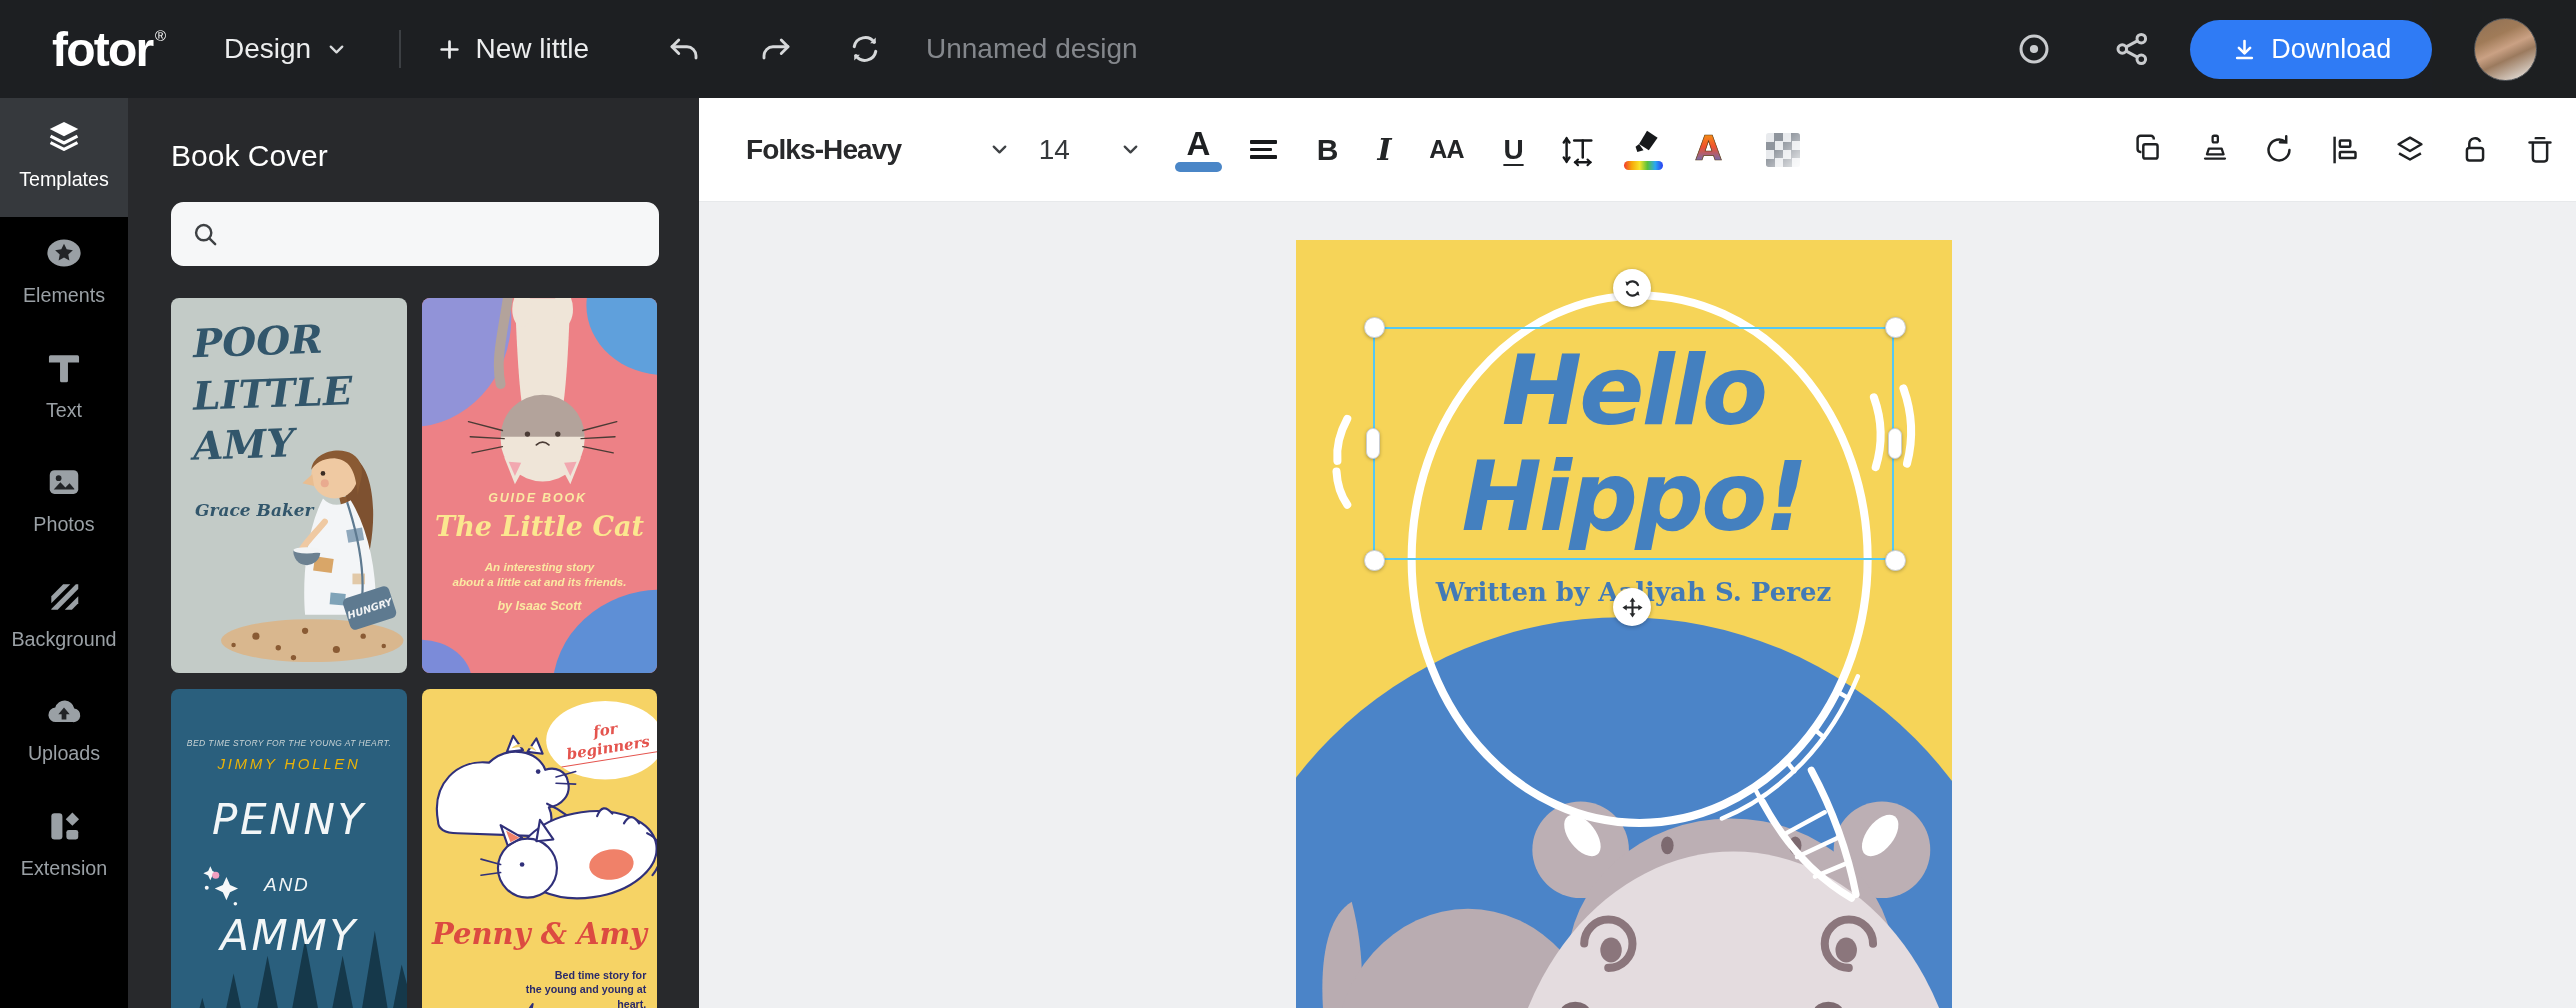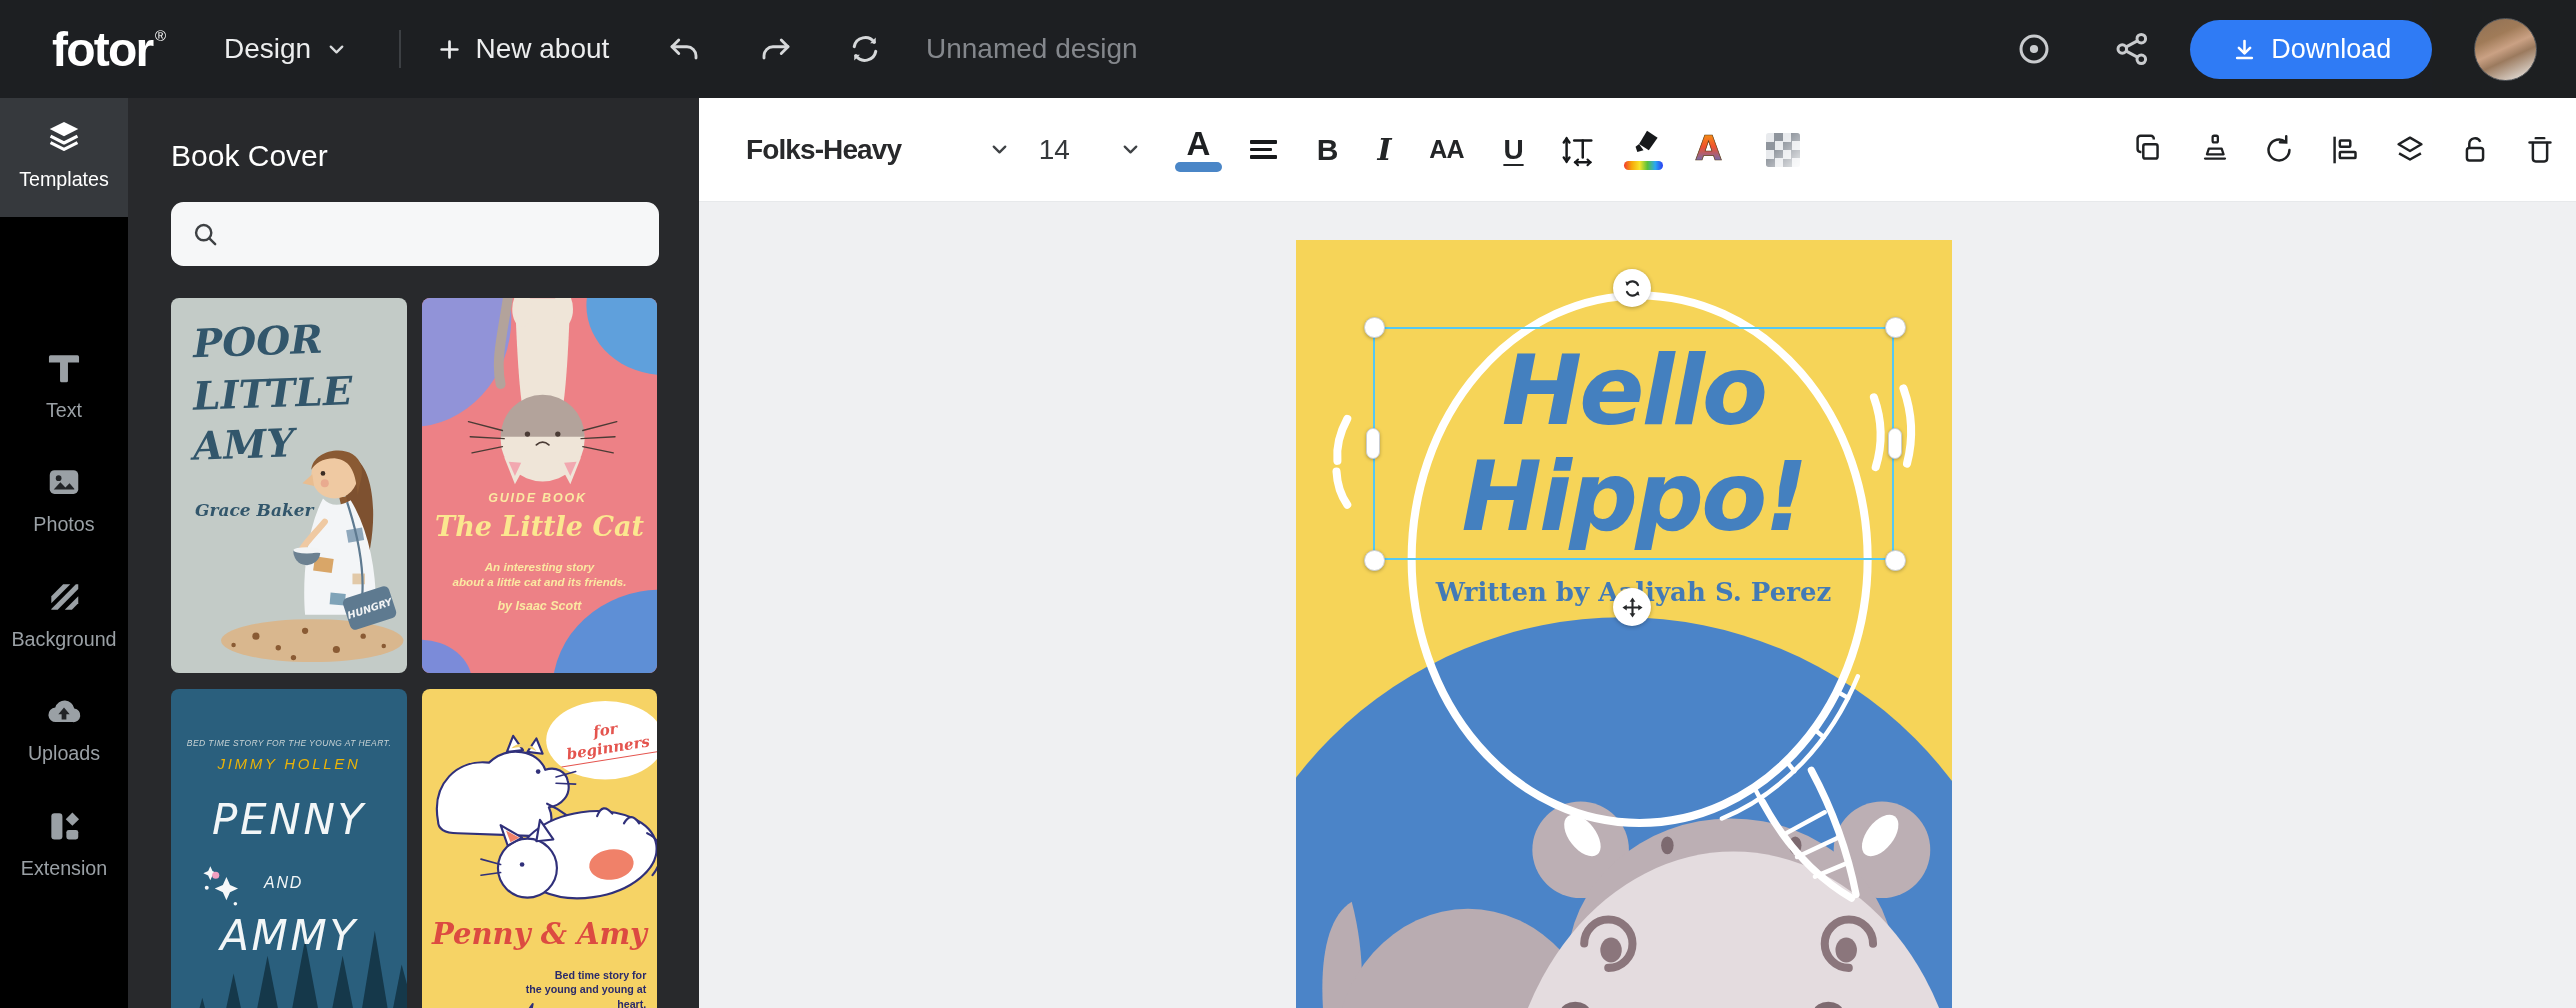--- a/index.html
+++ b/index.html
@@ -54,21 +54,21 @@
            font-style:italic;font-family:"DejaVu Serif",serif;}
   .t2 .desc{position:absolute;left:0;right:0;top:261px;text-align:center;color:#FBE9A2;font-size:11.6px;font-weight:700;
             font-style:italic;line-height:15px;}
   .t2 .by{position:absolute;left:0;right:0;top:301px;text-align:center;color:#FBE9A2;font-size:12.5px;font-weight:700;font-style:italic;}
   
   .t3{left:43px;top:591px;width:236px;height:418px;background:#2A5F7D;}
   .t3 .tag{position:absolute;left:0;right:0;top:49px;text-align:center;color:#C7D2D4;font-size:8.5px;letter-spacing:0.4px;font-style:italic;}
   .t3 .auth{position:absolute;left:0;right:0;top:66px;text-align:center;color:#eab308;font-size:15px;letter-spacing:2.7px;font-style:italic;}
   .t3 .big{position:absolute;left:0;right:0;text-align:center;color:#F2F6F7;font-size:42px;font-style:italic;font-weight:400;
            letter-spacing:2.7px;font-family:"DejaVu Sans",sans-serif;}
-  .t3 .mid{position:absolute;left:93px;top:185px;color:#F2F6F7;font-size:16px;font-style:italic;letter-spacing:1.8px;}
+  .t3 .mid{position:absolute;left:93px;top:185px;color:#F2F6F7;font-size:19px;font-style:italic;letter-spacing:1.8px;}
   
   .t4{left:294px;top:591px;width:235px;height:418px;background:#F6D365;}
   .t4 .badge{position:absolute;left:136px;top:32px;width:98px;text-align:center;color:#E4544E;font-size:15px;font-weight:700;
              font-style:italic;font-family:"DejaVu Serif",serif;transform:rotate(-9deg);border-bottom:1.8px solid #E4544E;padding-bottom:1.8px;}
   .t4 .ttl{position:absolute;left:0;right:0;top:228px;text-align:center;color:#DC4B41;font-size:29px;font-weight:700;
            font-style:italic;font-family:"DejaVu Serif",serif;}
   .t4 .desc{position:absolute;right:10.7px;top:279px;width:152px;text-align:right;color:#2B2B6B;font-size:10.7px;font-weight:700;line-height:14.3px;}
 
   
   .toolbar{position:absolute;left:699px;top:98px;width:1877px;height:104px;background:#FFFFFF;border-bottom:1.8px solid #E7E9EB;box-sizing:border-box;}
@@ -124,21 +124,21 @@
           <polyline points="6,9 12,15 18,9" fill="none" stroke="#D8DADC" stroke-width="2.4" stroke-linecap="round" stroke-linejoin="round"></polyline>
         </svg>
     </div>
 
     <div class="tb-sep"></div>
 
     <div class="new-design">
       <svg width="27" height="27" viewBox="0 0 24 24">
           <path d="M12 5v14M5 12h14" stroke="#ECEDEE" stroke-width="2.4" stroke-linecap="round"></path>
         </svg>
-      <span>New about</span>
+      <span>New little</span>
     </div>
 
     <div class="tb-ic" style="left:664px">
       <svg width="36" height="36" viewBox="0 0 24 24">
           <g fill="none" stroke="currentColor" stroke-width="1.9" stroke-linecap="round" stroke-linejoin="round">
             <path d="M8.5 6 4 10.5 8.5 15"></path>
             <path d="M4 10.5h10a6 6 0 0 1 6 6v1.5"></path>
           </g>
         </svg>
     </div>
@@ -197,20 +197,29 @@
   <div class="sidenav">
     <div class="nav-item active" style="top:0px">
       <span class="nico">
           <svg width="38" height="38" viewBox="0 0 24 24">
             <path d="M12 2.5 21 7l-9 4.5L3 7z" fill="currentColor"></path>
             <path d="M3.5 11.5 12 15.8l8.5-4.3" fill="none" stroke="currentColor" stroke-width="2" stroke-linejoin="round"></path>
             <path d="M3.5 15.5 12 19.8l8.5-4.3" fill="none" stroke="currentColor" stroke-width="2" stroke-linejoin="round"></path>
           </svg>
         </span>
       <span class="nlabel">Templates</span>
+    </div>
+    <div class="nav-item" style="top:116px">
+      <span class="nico">
+          <svg width="38" height="38" viewBox="0 0 24 24">
+            <ellipse cx="12" cy="12" rx="10.5" ry="8.5" fill="currentColor"></ellipse>
+            <path d="M12 6.2l1.7 3.5 3.9.5-2.9 2.7.7 3.9-3.4-1.9-3.4 1.9.7-3.9-2.9-2.7 3.9-.5z" fill="#222427"></path>
+          </svg>
+        </span>
+      <span class="nlabel">Elements</span>
     </div>
     <div class="nav-item" style="top:231px">
       <span class="nico">
           <svg width="38" height="38" viewBox="0 0 24 24">
             <path d="M3.5 4h17a1 1 0 0 1 1 1v3.5h-7V20a1 1 0 0 1-1 1h-3a1 1 0 0 1-1-1V8.5h-7V5a1 1 0 0 1 1-1z" fill="currentColor"></path>
           </svg>
         </span>
       <span class="nlabel">Text</span>
     </div>
     <div class="nav-item" style="top:345px">

